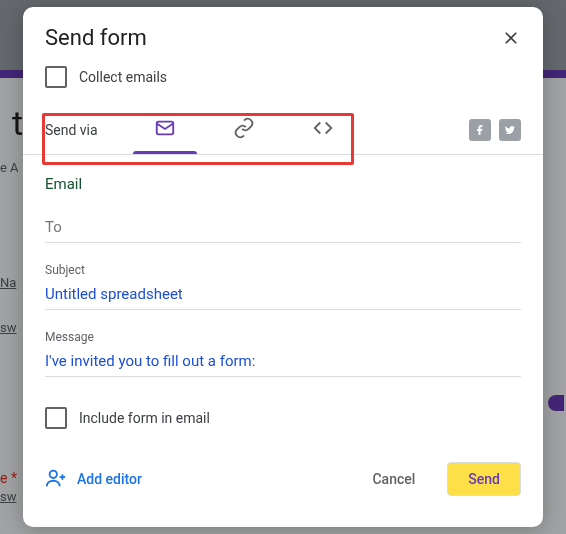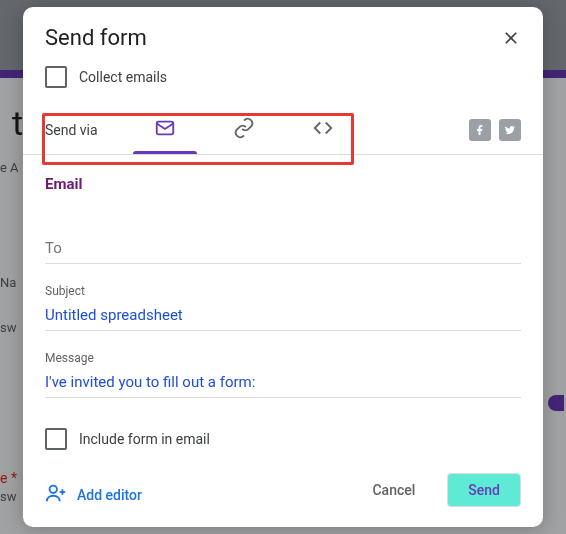--- a/index.html
+++ b/index.html
@@ -15,21 +15,21 @@
     width:566px;height:534px;
     font-family:"Google Sans",Roboto,Arial,sans-serif;
     background:#9aa0a6;
     position:relative;overflow:hidden;color:var(--text);
   }
   
   .bg{position:absolute;inset:0;}
   .bg .bar{position:absolute;left:0;right:0;top:70px;height:8px;background:var(--purple);}
   .bg .w{position:absolute;left:0;top:78px;right:0;bottom:0;background:#f8f9fa;}
   .bg .t{position:absolute;left:0;top:103px;font-size:34px;font-weight:400;color:#202124;padding-left:12px;}
-  .bg .label{position:absolute;left:0;font-size:13px;color:#5f6368;}
+  .bg .label{position:absolute;left:0;font-size:13px;color:#5f6368;text-decoration:underline;}
   .bg .l1{top:275px;} .bg .l2{top:489px;}
   .bg .ast{position:absolute;left:0;top:470px;color:#d93025;font-size:14px;}
   .bg .mask{position:absolute;inset:0;background:rgba(0,0,0,.35);}
   .bg .dot{position:absolute;right:2px;top:395px;width:16px;height:16px;background:var(--purple);border-radius:50% 0 0 50%;}
 
   
   .modal{
     position:absolute;left:23px;top:7px;right:23px;bottom:7px;
     background:#fff;border-radius:10px;box-shadow:var(--shadow);
     display:flex;flex-direction:column;
@@ -48,36 +48,36 @@
   .sv-left{display:flex;align-items:center;height:100%;gap:7px;}
   .sv-label{font-size:14px;color:#3c4043;margin-right:24px;}
   .tab{width:72px;height:100%;display:flex;align-items:center;justify-content:center;cursor:pointer;color:#5f6368;}
   .tab.active{color:var(--purple);position:relative;}
   .tab.active::after{content:"";position:absolute;left:4px;right:4px;bottom:0;height:3px;background:var(--purple);border-radius:3px 3px 0 0;}
   .soc{display:flex;gap:8px;}
   .soc .s{width:22px;height:22px;border-radius:3px;background:#9aa0a6;color:#fff;display:flex;align-items:center;justify-content:center;cursor:pointer;}
   .highlight{position:absolute;left:19px;top:106px;width:306px;height:46px;border:3px solid #e53935;border-radius:2px;pointer-events:none;}
 
   .body{padding:20px 22px 0 22px;flex:1;}
-  .section-title{font-size:15px;font-weight:700;color:#701a75;margin-bottom:40px;}
+  .section-title{font-size:15px;font-weight:400;color:#14532d;margin-bottom:19px;}
   .field{margin-bottom:20px;}
   .flabel{font-size:12px;color:var(--muted);display:block;margin-bottom:2px;}
   .finput{
     width:100%;border:none;border-bottom:1px solid var(--line);
     font:inherit;font-size:15px;color:#1d4ed8;padding:6px 0;background:transparent;outline:none;
   }
   .include{display:flex;align-items:center;gap:12px;padding:10px 0 0 0;}
   .include span{font-size:14px;color:#3c4043;}
 
-  .foot{display:flex;align-items:flex-end;justify-content:space-between;padding:14px 22px 20px 22px;gap:44px;}
+  .foot{display:flex;align-items:center;justify-content:space-between;padding:14px 22px 31px 22px;gap:44px;}
   .add{display:flex;align-items:center;gap:10px;color:var(--blue);font-size:14px;font-weight:500;cursor:pointer;}
   .actions{display:flex;align-items:center;gap:12px;}
   .btn{font:inherit;font-size:14px;padding:8px 20px;border-radius:4px;cursor:pointer;font-weight:500;}
   .btn.cancel{background:none;border:none;color:#5f6368;}
-  .btn.send{background:#5eead4;border:1px solid var(--line);color:var(--purple);}
+  .btn.send{background:#fde047;border:1px solid var(--line);color:var(--purple);}
 </style>
 </head>
 <body>
 
 <div class="bg">
   <div class="bar"></div>
   <div class="w"></div>
   <div class="t">tl</div>
   <div style="position:absolute;left:0;top:160px;font-size:13px;color:#5f6368">e A</div>
   <div class="label l1">Na</div>

